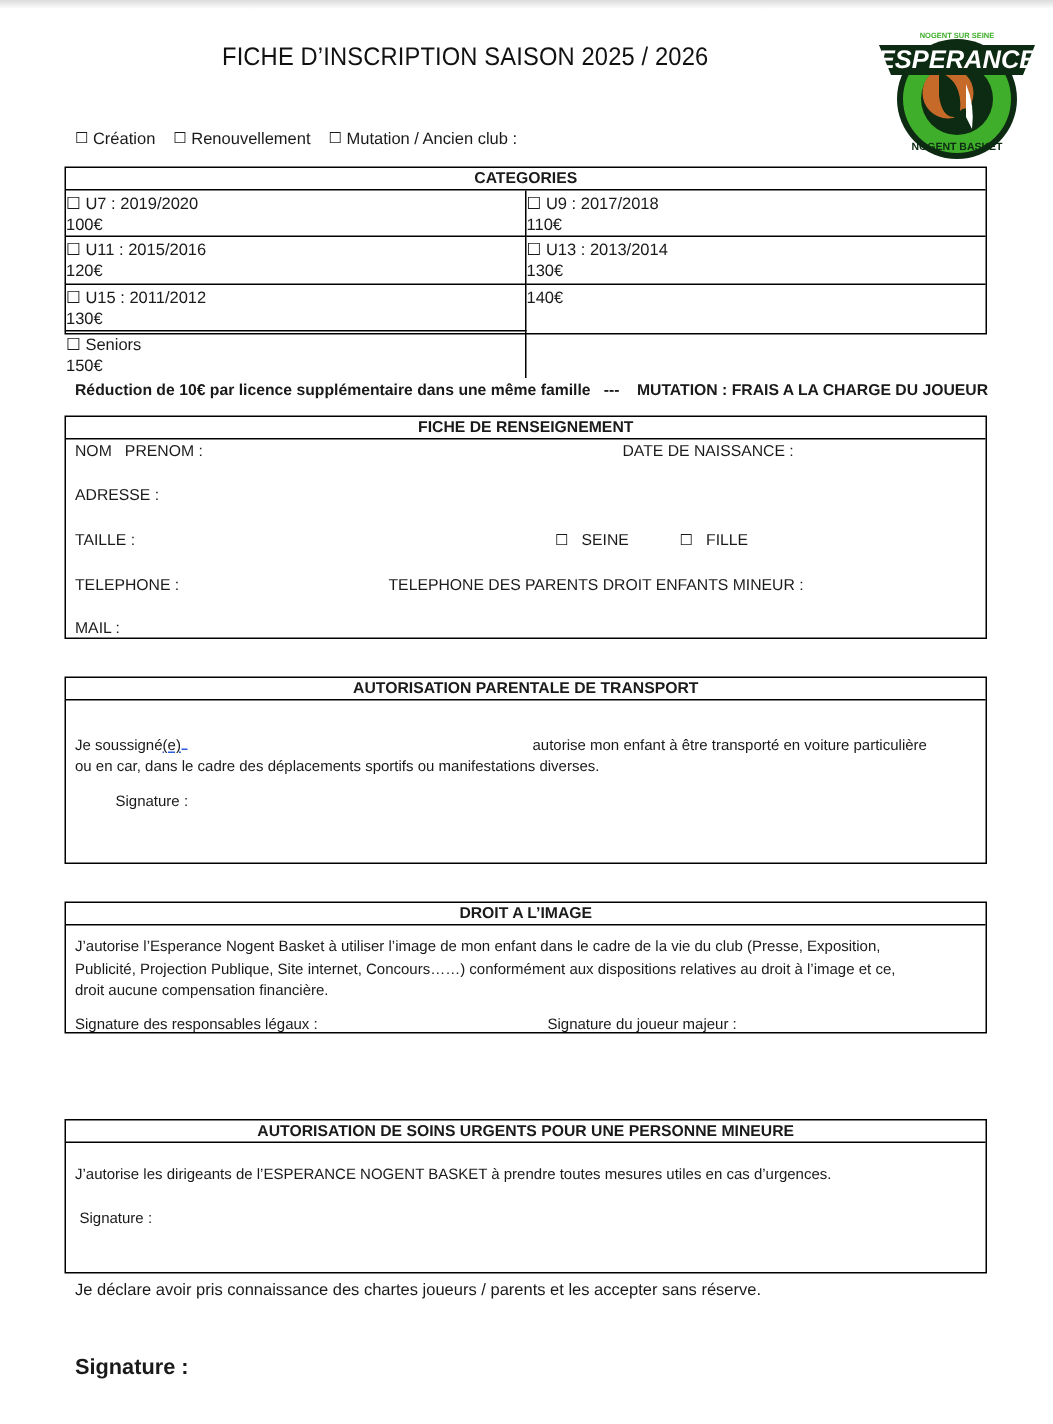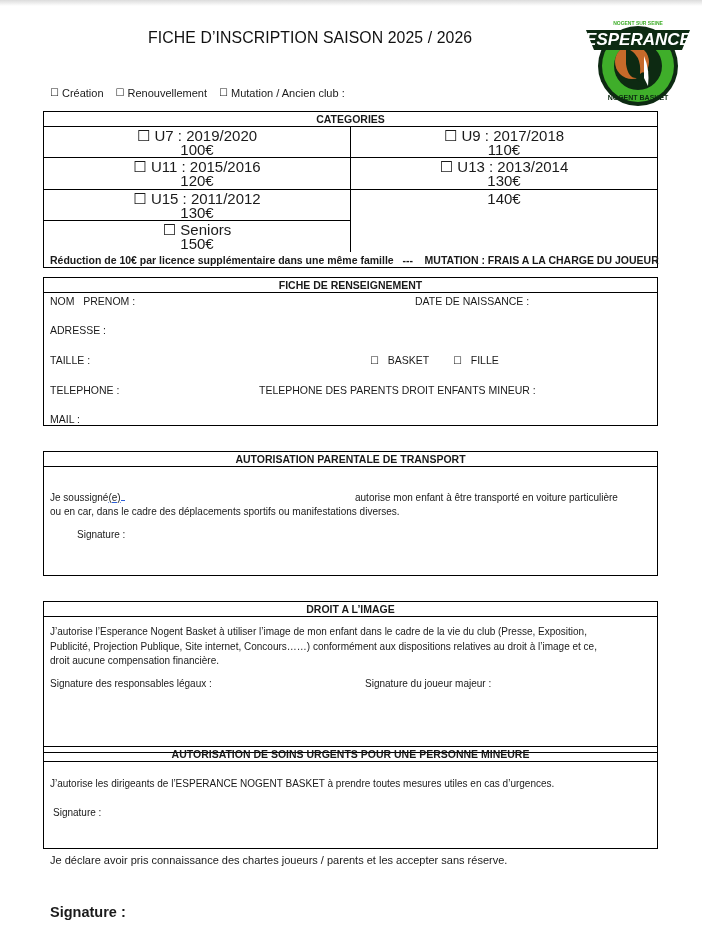--- a/index.html
+++ b/index.html
@@ -9,33 +9,33 @@
   .title { position: absolute; left: 148px; top: 28px; font-size: 17px; letter-spacing: 0.1px; color: #111; transform: scaleX(0.93); transform-origin: left; white-space: nowrap; }
   .logo { position: absolute; left: 582px; top: 8px; width: 112px; height: 102px; }
   .reg-types { position: absolute; left: 50px; top: 87px; font-size: 11px; display: flex; gap: 12px; white-space: nowrap; }
   .reg-types span { display: inline-flex; gap: 3px; }
   .cb { font-family: "DejaVu Sans", sans-serif; font-size: 10px; }
 
   .box { position: absolute; left: 43px; width: 615px; border: 1.3px solid #000; }
   .box-head { text-align: center; font-weight: bold; font-size: 10.5px; height: 15px; line-height: 14px; border-bottom: 1.3px solid #000; }
 
   
-  .cat { top: 111px; height: 157px; }
+  .cat { top: 111px; height: 112px; }
   .cat-grid { display: grid; grid-template-columns: 307px 1fr; }
-  .cat-cell { height: 31.3px; text-align: center; font-size: 15px; line-height: 14px; padding-top: 2px; border-bottom: 1.3px solid #000; }
+  .cat-cell { height: 31.3px; text-align: left; font-size: 11px; line-height: 14px; padding-top: 2px; border-bottom: 1.3px solid #000; }
   .cat-cell:nth-child(odd) { border-right: 1.3px solid #000; }
   .cat-cell:nth-last-child(-n+2) { border-bottom: none; }
   .reduction { position: absolute; left: 50px; top: 254px; font-size: 10.5px; font-weight: bold; white-space: nowrap; }
 
   
   .fiche { top: 277px; height: 149px; }
   .field { position: absolute; font-size: 10.5px; white-space: nowrap; }
 
   .transport { top: 451px; height: 125px; }
-  .image { top: 601px; height: 152px; }
+  .image { top: 601px; height: 88px; }
   .soins { top: 746px; height: 103px; }
   .txt { position: absolute; font-size: 10px; line-height: 14.5px; }
   .underline-blue { color: #1a1a1a; text-decoration: underline; text-decoration-color: #2b5fd9; }
 
   .declare { position: absolute; left: 50px; top: 849px; width: 600px; font-size: 11px; font-weight: normal; line-height: 23px; }
   .final-sig { position: absolute; left: 50px; top: 904px; font-size: 14.5px; font-weight: bold; }
 </style>
 </head>
 <body>
 
@@ -104,21 +104,21 @@
   </div>
 </div>
 <div class="reduction" style="white-space:pre;">Réduction de 10€ par licence supplémentaire dans une même famille   ---    MUTATION : FRAIS A LA CHARGE DU JOUEUR</div>
 
 <div class="box fiche">
   <div class="box-head">FICHE DE RENSEIGNEMENT</div>
   <div class="field" style="left:6px;top:17px;white-space:pre;">NOM   PRENOM :</div>
   <div class="field" style="left:371px;top:17px;text-align:right;">DATE DE NAISSANCE :</div>
   <div class="field" style="left:6px;top:46px;">ADRESSE :</div>
   <div class="field" style="left:6px;top:76px;">TAILLE :</div>
-  <div class="field" style="left:326px;top:76px;"><span class="cb">☐</span>&nbsp;&nbsp;&nbsp;<span>BASKET</span></div>
+  <div class="field" style="left:326px;top:76px;"><span class="cb">☐</span>&nbsp;&nbsp;&nbsp;<span>SEINE</span></div>
   <div class="field" style="left:409px;top:76px;"><span class="cb">☐</span>&nbsp;&nbsp;&nbsp;<span>FILLE</span></div>
   <div class="field" style="left:6px;top:106px;">TELEPHONE :</div>
   <div class="field" style="left:215px;top:106px;">TELEPHONE DES PARENTS DROIT ENFANTS MINEUR :</div>
   <div class="field" style="left:6px;top:135px;">MAIL :</div>
 </div>
 
 <div class="box transport">
   <div class="box-head">AUTORISATION PARENTALE DE TRANSPORT</div>
   <div class="txt" style="left:6px;top:39px;"><span>Je soussigné</span><span class="underline-blue">(e)</span><span style="display:inline-block;width:4px;border-bottom:1px solid #2b5fd9;"></span></div>
   <div class="txt" style="left:311px;top:39px;white-space:nowrap;">autorise mon enfant à être transporté en voiture particulière</div>

